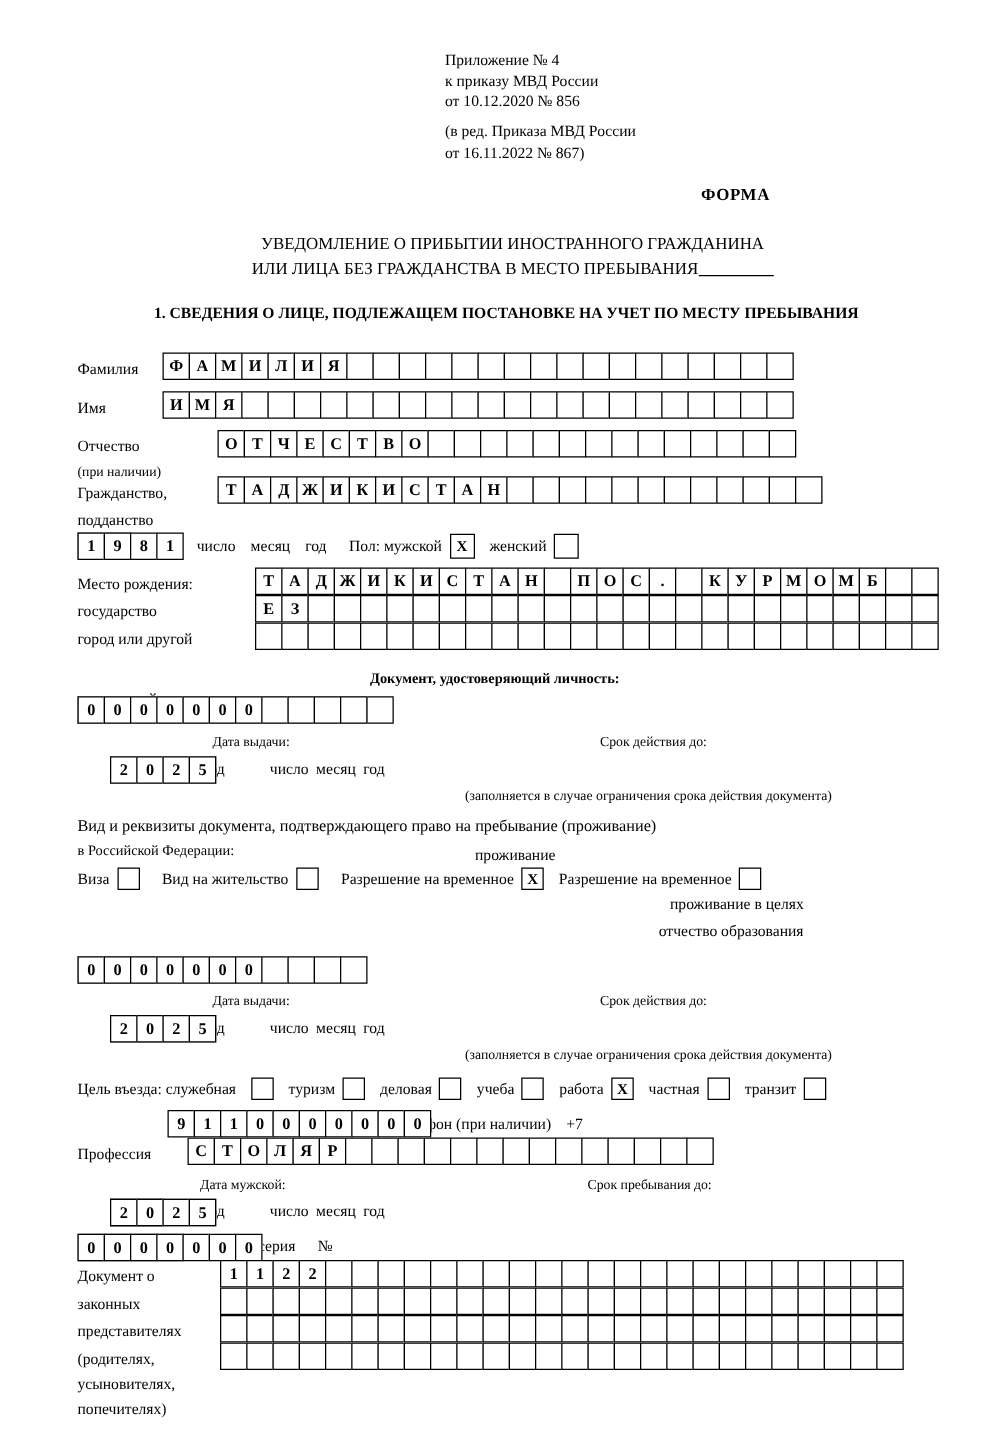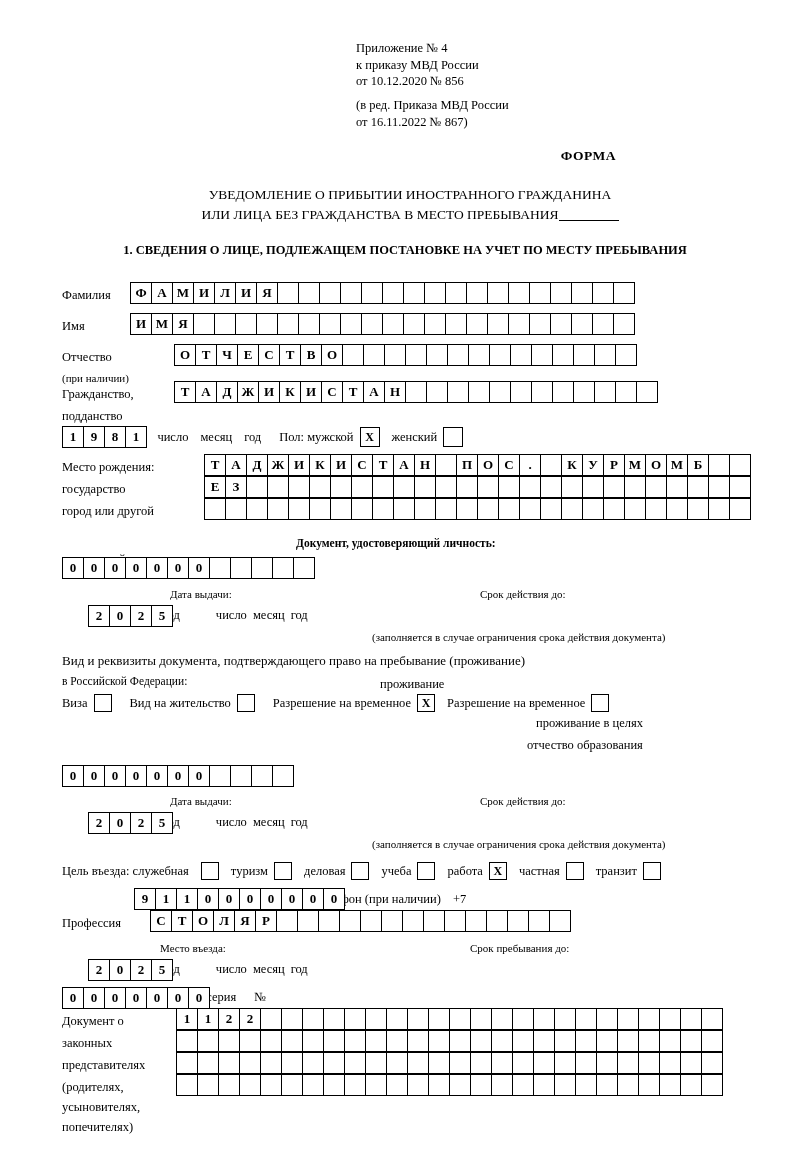--- a/index.html
+++ b/index.html
@@ -608,21 +608,21 @@
       <div class="cell empty"></div>
       <div class="cell empty"></div>
       <div class="cell empty"></div>
       <div class="cell empty"></div>
       <div class="cell empty"></div>
       <div class="cell empty"></div>
       <div class="cell empty"></div>
       <div class="cell empty"></div>
     </div>
 
-  <div class="lbl sm" style="top:942px;left:160px;">Место въезда:</div>
+  <div class="lbl sm" style="top:942px;left:160px;">Дата мужской:</div>
   <div class="lbl sm" style="top:942px;left:470px;">Срок пребывания до:</div>
   <div class="inline" style="top:962px;left:88px;">
     <span>число</span>
     <span class="row" id="r-eday">
         <div class="cell">2</div>
         <div class="cell">7</div>
       </span>
     <span class="sp"></span>
     <span>месяц</span>
     <span class="row" id="r-emon">

